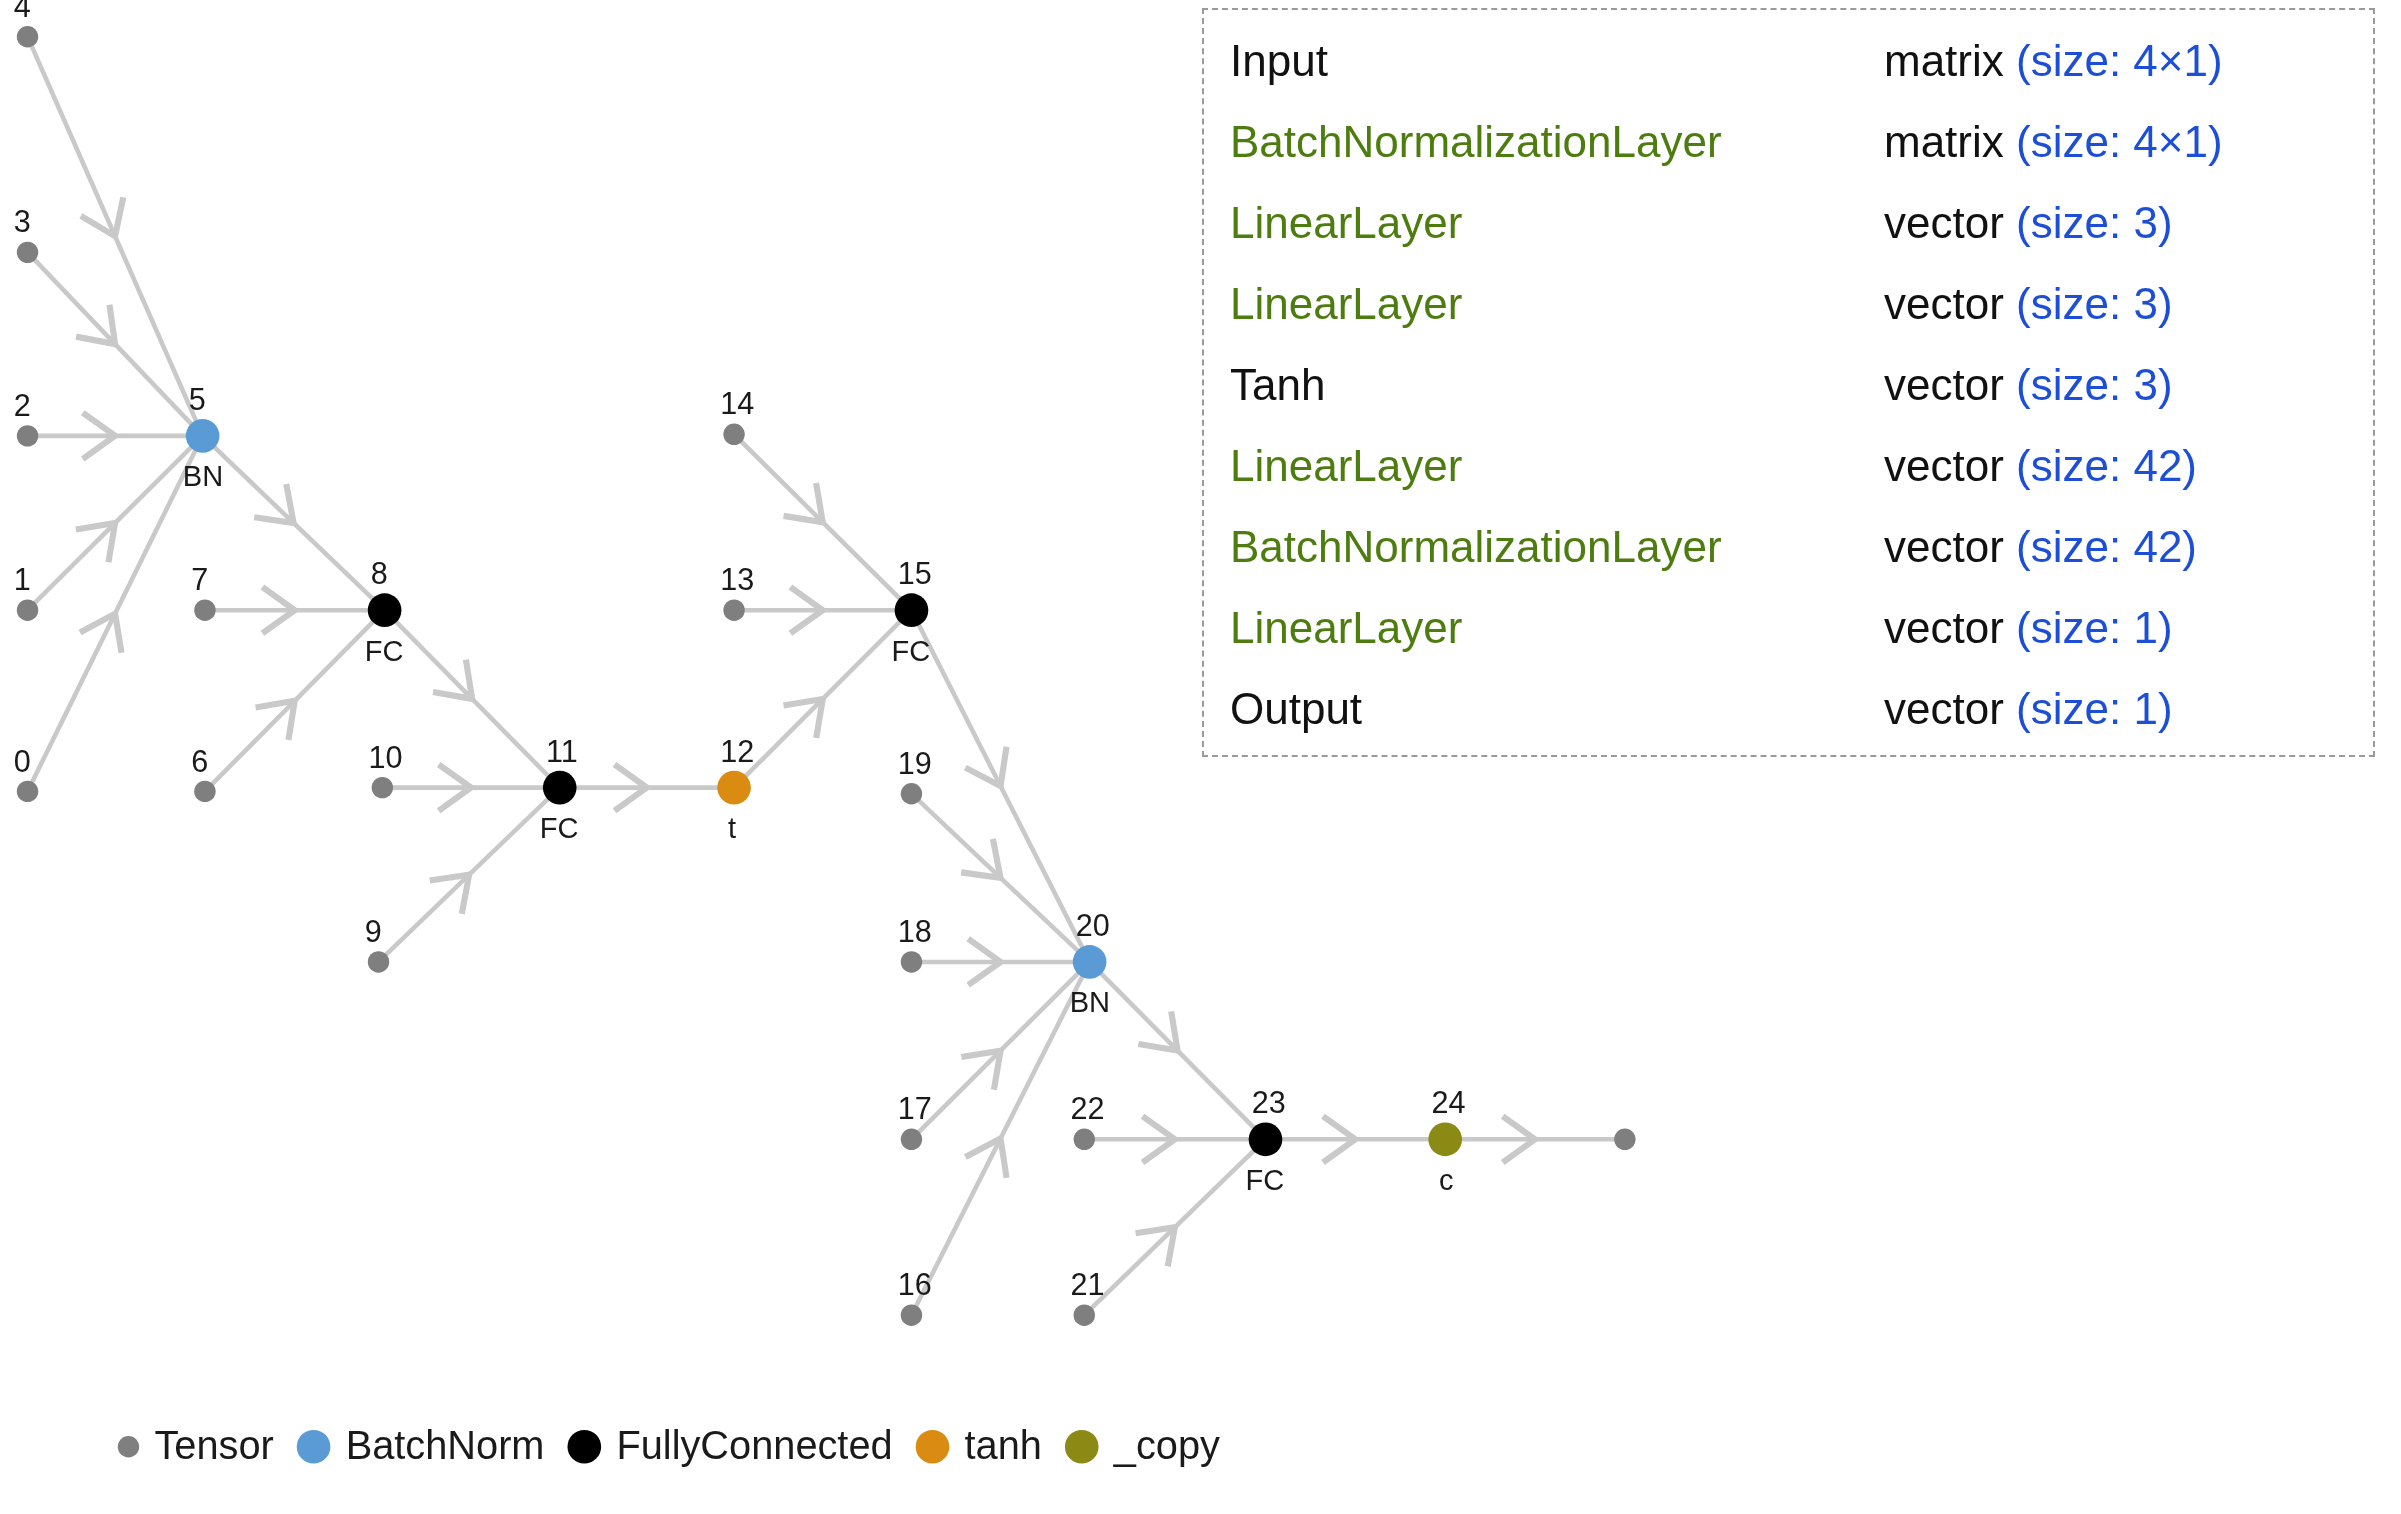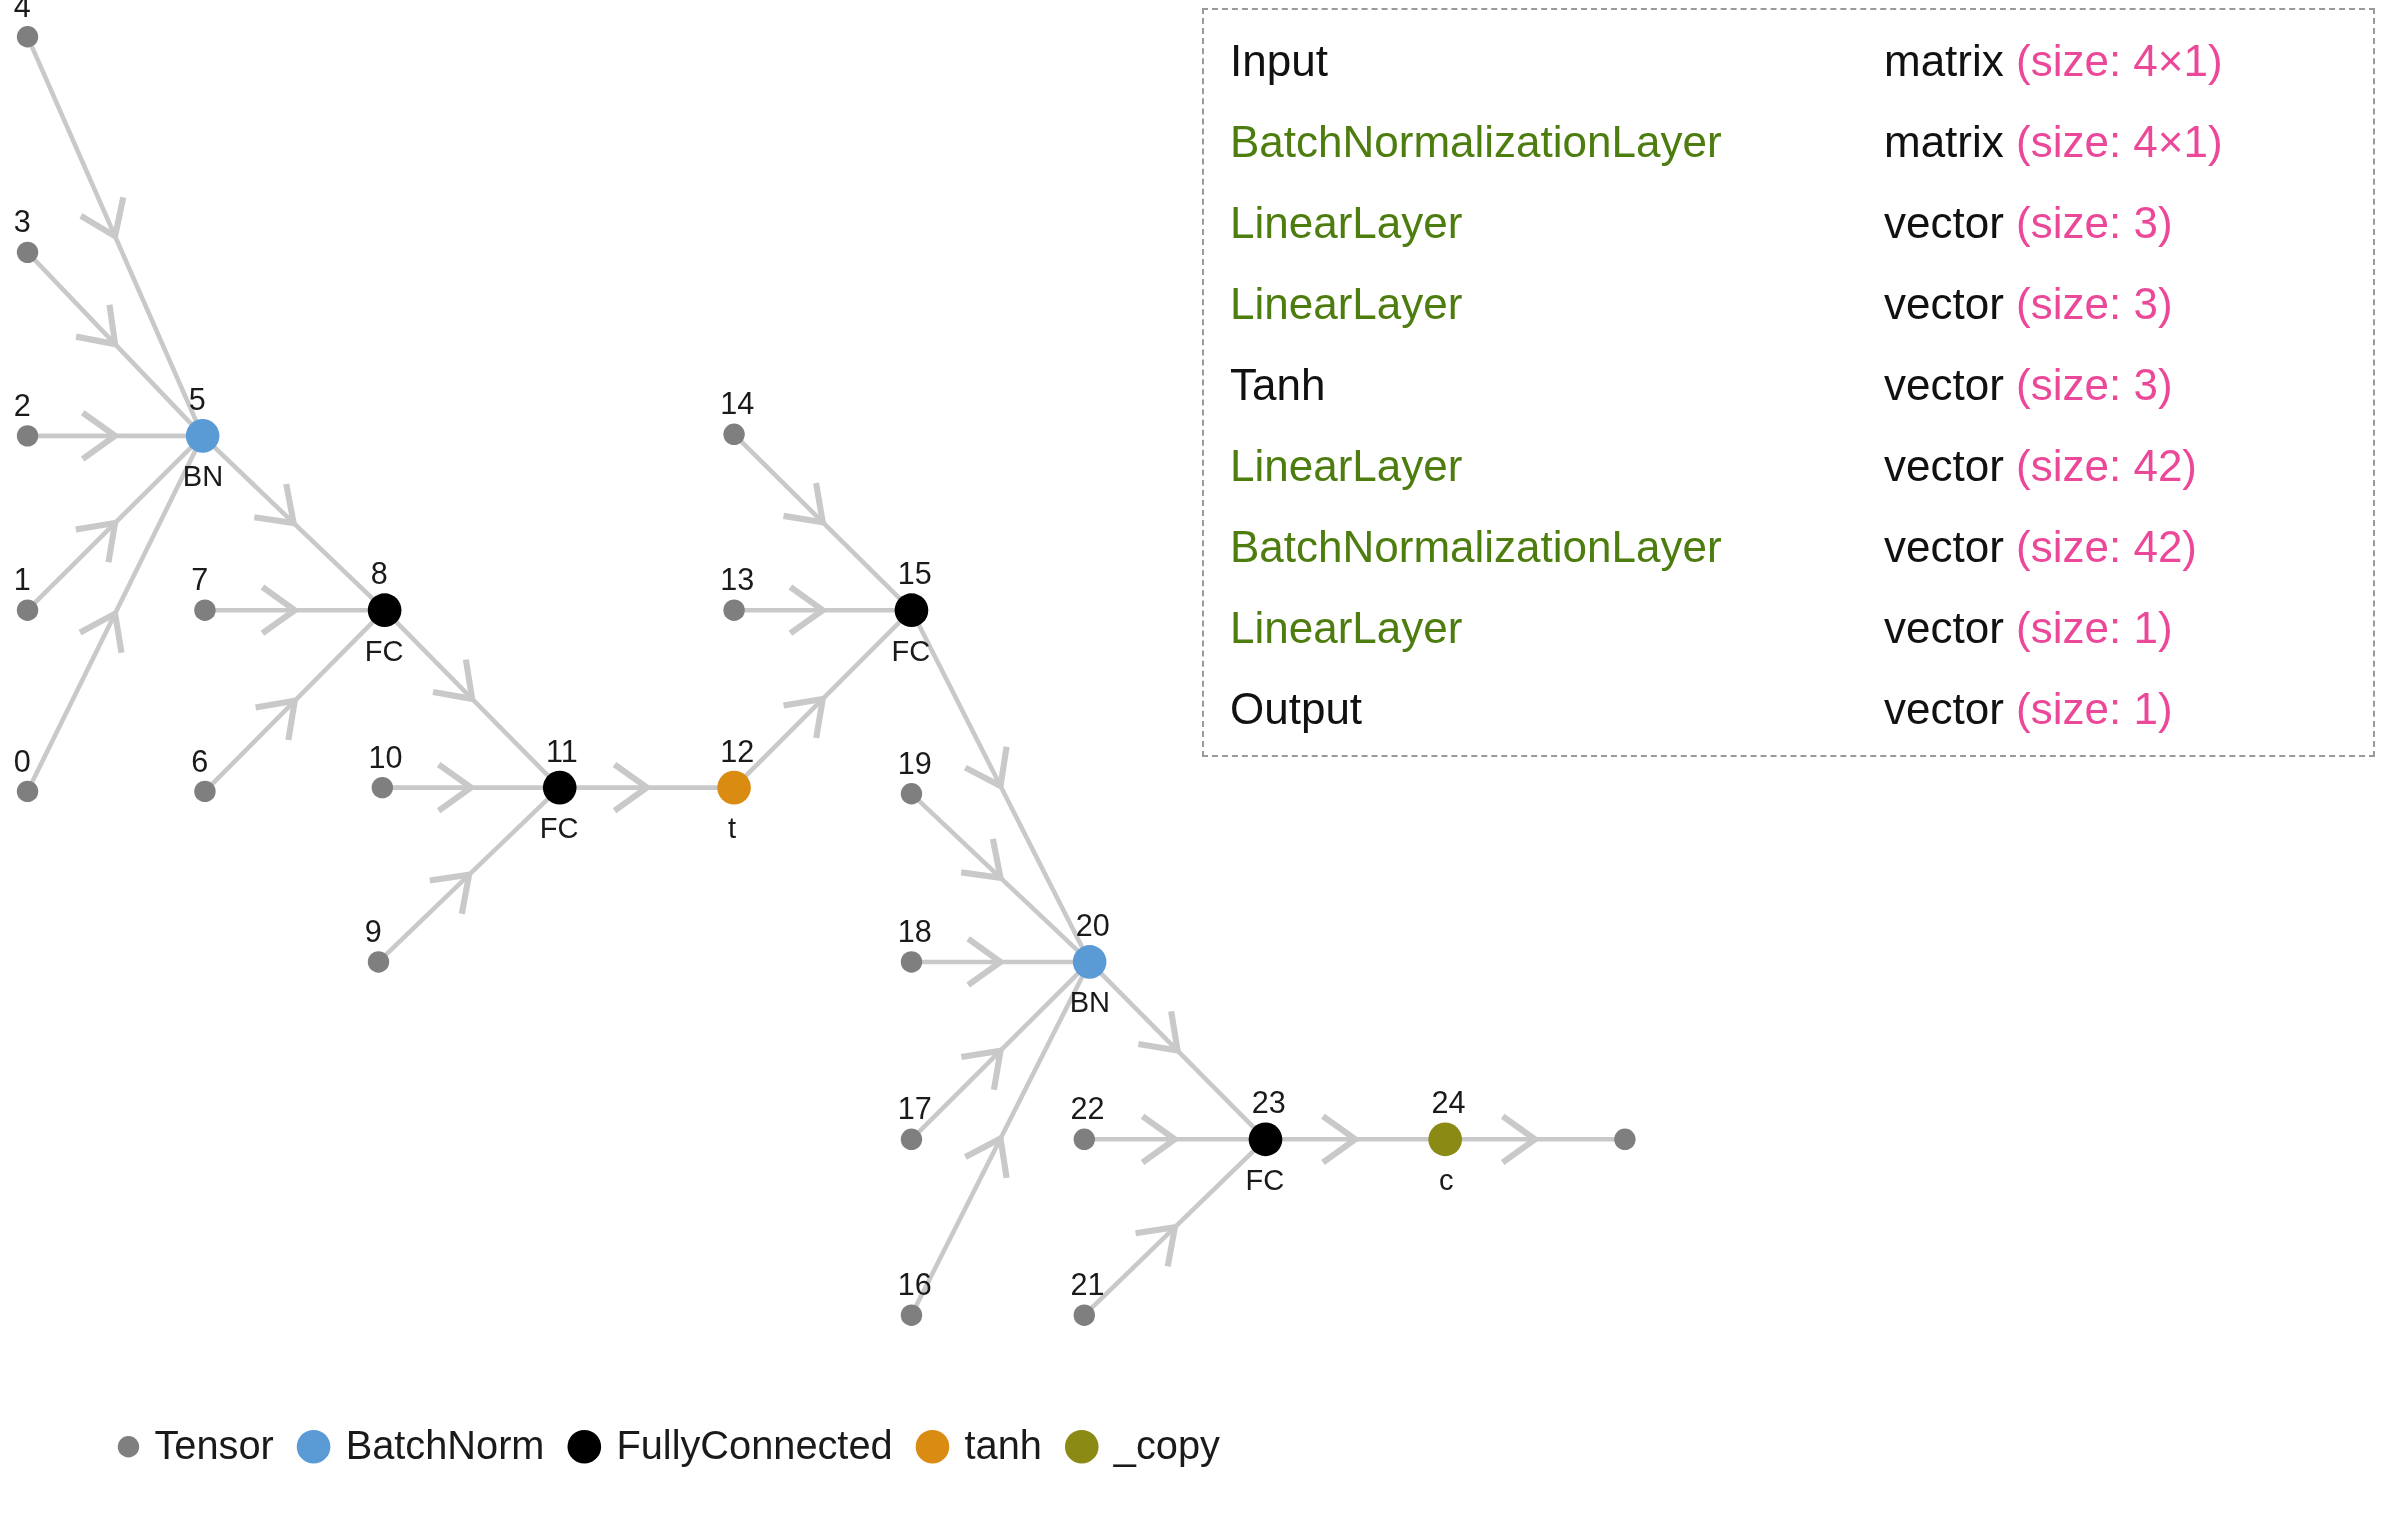--- a/index.html
+++ b/index.html
@@ -17,21 +17,21 @@
     position:absolute;left:1202px;top:7.6px;width:1173px;height:749px;
     border:2.3px dashed #9a9a9a;box-sizing:border-box;background:#fff;
   }
   #summary-table{width:100%;border-collapse:collapse;margin-top:10.7px;}
   #summary-table td{padding:0 0 0 0;vertical-align:baseline;}
   .row-layer{font-size:44px;line-height:81px;white-space:nowrap;padding-left:26px !important;}
   .row-layer.black{color:#111111;}
   .row-layer.red{color:#4d7c0f;}
   .row-type{font-size:44px;line-height:81px;color:#111111;white-space:nowrap;
             text-align:left;padding-left:17px !important;width:489px;}
-  .row-type .sz{color:#ec4899;}
+  .row-type .sz{color:#1d4ed8;}
 </style>
 </head>
 <body>
 
 <svg id="graph-svg" viewBox="0 0 3140 1980" xmlns="http://www.w3.org/2000/svg">
   <g id="edge-layer">
       <g>
         <line x1="36" y1="48" x2="265" y2="570" stroke="#c9c9c9" stroke-width="6"></line>
         <path d="M 105.82929217961322 282.38181330695807 L 150.5 309 L 161.1661751453279 258.1056711629951" fill="none" stroke="#c9c9c9" stroke-width="8" stroke-linecap="butt"></path>
       </g>

